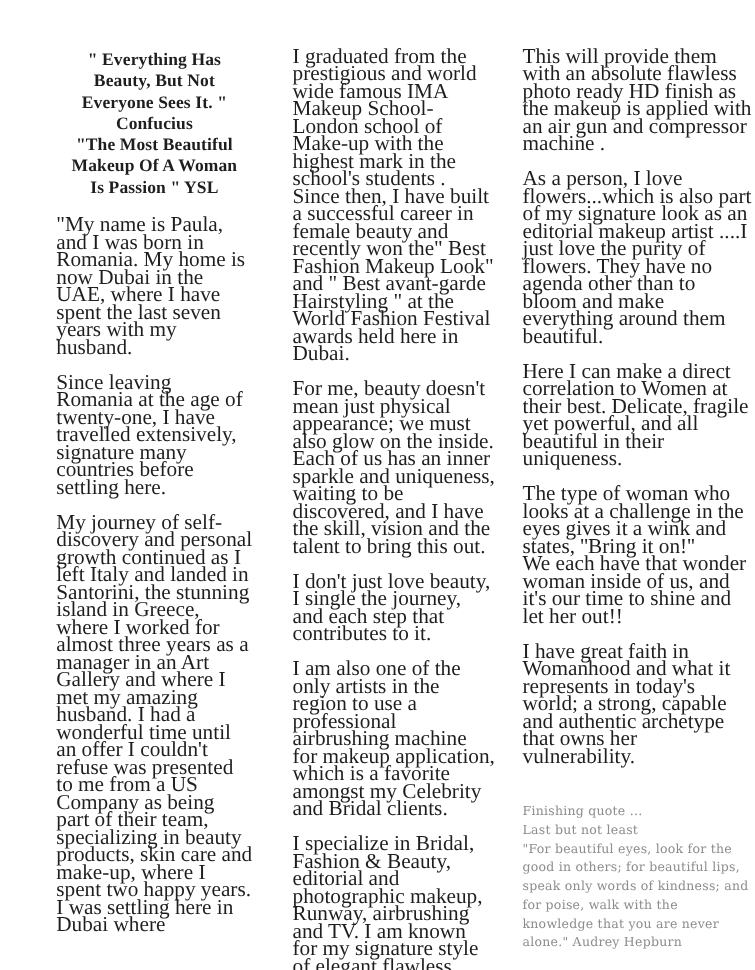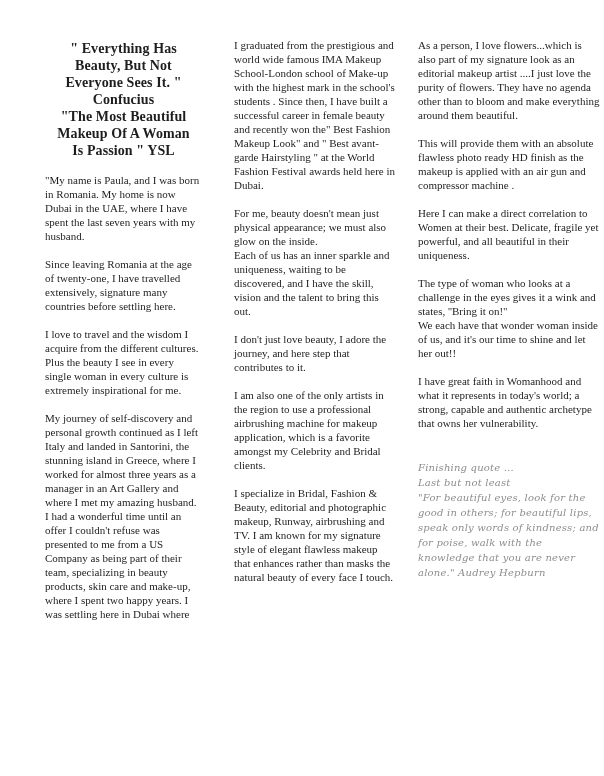--- a/index.html
+++ b/index.html
@@ -30,32 +30,31 @@
     margin: 2px 0 14px 0;
     font-size: 14px;
     font-weight: bold;
     line-height: 17px;
     text-align: center;
     white-space: pre-line;
     letter-spacing: 0.1px;
   }
   .para {
     margin: 0 0 14px 0;
-    font-size: 11px;
+    font-size: 17px;
     line-height: 14px;
     white-space: pre-line;
     text-align: left;
   }
   .closing {
     margin-top: 30px;
   }
   .script-line {
     margin: 0;
     font-family: "DejaVu Serif", cursive;
-    font-style: italic;
     font-size: 10px;
     line-height: 15px;
     color: #8d8d8d;
     white-space: pre-line;
     letter-spacing: 0.2px;
   }
 </style>
 </head>
 <body>
 
@@ -64,36 +63,35 @@
   <div class="col col-1">
     <h2 class="heading">" Everything Has
 Beauty, But Not
 Everyone Sees It. "
 Confucius
 "The Most Beautiful
 Makeup Of A Woman
 Is Passion " YSL</h2>
     <p class="para">"My name is Paula, and I was born in Romania. My home is now Dubai in the UAE, where I have spent the last seven years with my husband.</p>
     <p class="para">Since leaving Romania at the age of twenty-one, I have travelled extensively, signature many countries before settling here.</p>
-    <p class="para">I love to travel and the wisdom I acquire from the different cultures. Plus the beauty I see in every single woman in every culture is extremely inspirational for me.</p>
     <p class="para">My journey of self-discovery and personal growth continued as I left Italy and landed in Santorini, the stunning island in Greece, where I worked for almost three years as a manager in an Art Gallery and where I met my amazing husband. I had a wonderful time until an offer I couldn't refuse was presented to me from a US Company as being part of their team, specializing in beauty products, skin care and make-up, where I spent two happy years. I was settling here in Dubai where</p>
   </div>
 
   <div class="col col-2">
     <p class="para">I graduated from the prestigious and world wide famous IMA Makeup School-London school of Make-up with the highest mark in the school's students . Since then, I have built a successful career in female beauty and recently won the" Best Fashion Makeup Look" and " Best avant-garde Hairstyling " at the World Fashion Festival awards held here in Dubai.</p>
     <p class="para">For me, beauty doesn't mean just physical appearance; we must also glow on the inside.
 Each of us has an inner sparkle and uniqueness, waiting to be discovered, and I have the skill, vision and the talent to bring this out.</p>
-    <p class="para">I don't just love beauty, I adore the journey, and here step that contributes to it.</p>
+    <p class="para">I don't just love beauty, I single the journey, and each step that contributes to it.</p>
     <p class="para">I am also one of the only artists in the region to use a professional airbrushing machine for makeup application, which is a favorite amongst my Celebrity and Bridal clients.</p>
     <p class="para">I specialize in Bridal, Fashion &amp; Beauty, editorial and photographic makeup, Runway, airbrushing and TV. I am known for my signature style of elegant flawless makeup that enhances rather than masks the natural beauty of every face I touch.</p>
   </div>
 
   <div class="col col-3">
+    <p class="para">This will provide them with an absolute flawless photo ready HD finish as the makeup is applied with an air gun and compressor machine .</p>
     <p class="para">As a person, I love flowers...which is also part of my signature look as an editorial makeup artist ....I just love the purity of flowers. They have no agenda other than to bloom and make everything around them beautiful.</p>
-    <p class="para">This will provide them with an absolute flawless photo ready HD finish as the makeup is applied with an air gun and compressor machine .</p>
     <p class="para">Here I can make a direct correlation to Women at their best. Delicate, fragile yet powerful, and all beautiful in their uniqueness.</p>
     <p class="para">The type of woman who looks at a challenge in the eyes gives it a wink and states, ''Bring it on!''
 We each have that wonder woman inside of us, and it's our time to shine and let her out!!</p>
     <p class="para">I have great faith in Womanhood and what it represents in today's world; a strong, capable and authentic archetype that owns her vulnerability.</p>
 
     <div class="closing">
       <p class="script-line">Finishing quote ...</p>
       <p class="script-line">Last but not least</p>
       <p class="script-line">"For beautiful eyes, look for the good in others; for beautiful lips, speak only words of kindness; and for poise, walk with the knowledge that you are never alone." Audrey Hepburn</p>
     </div>

